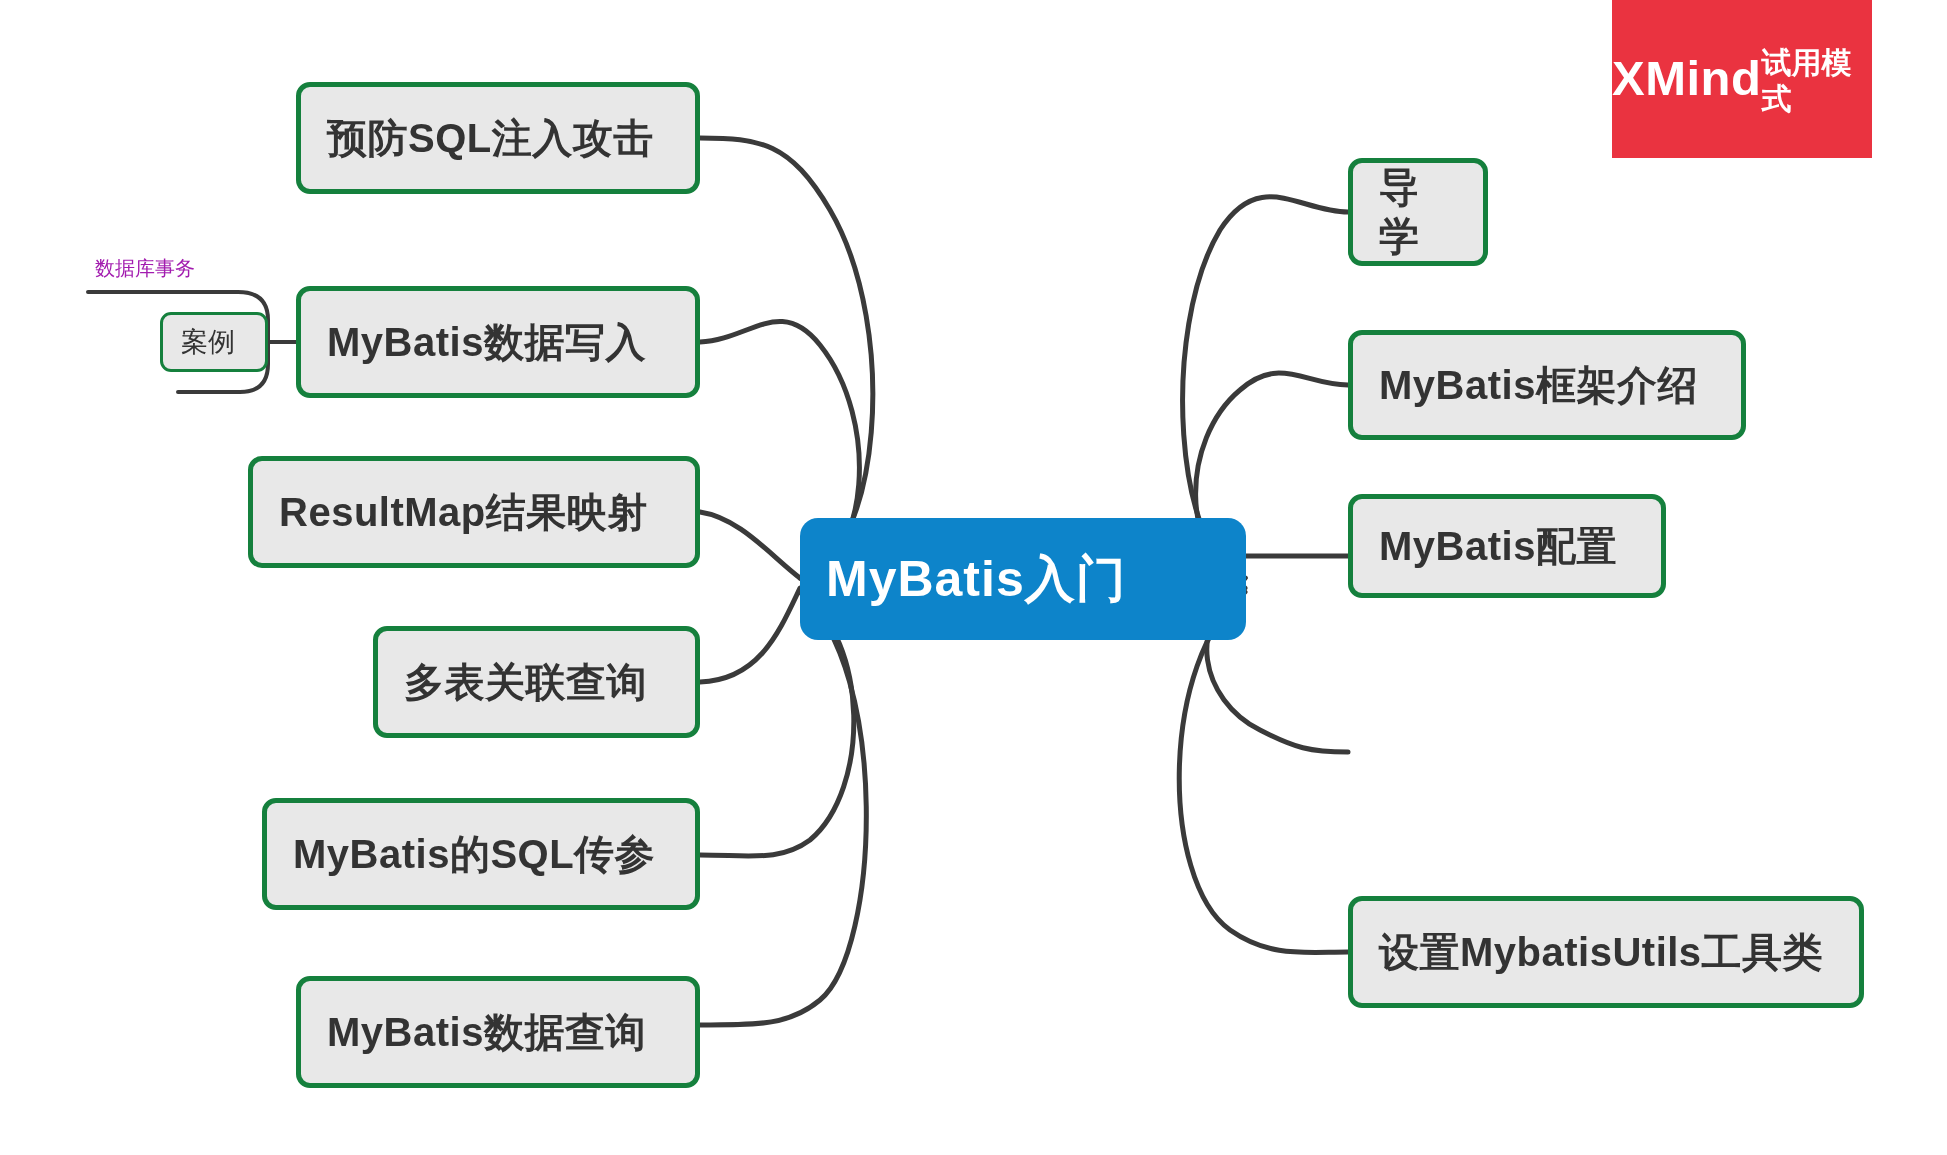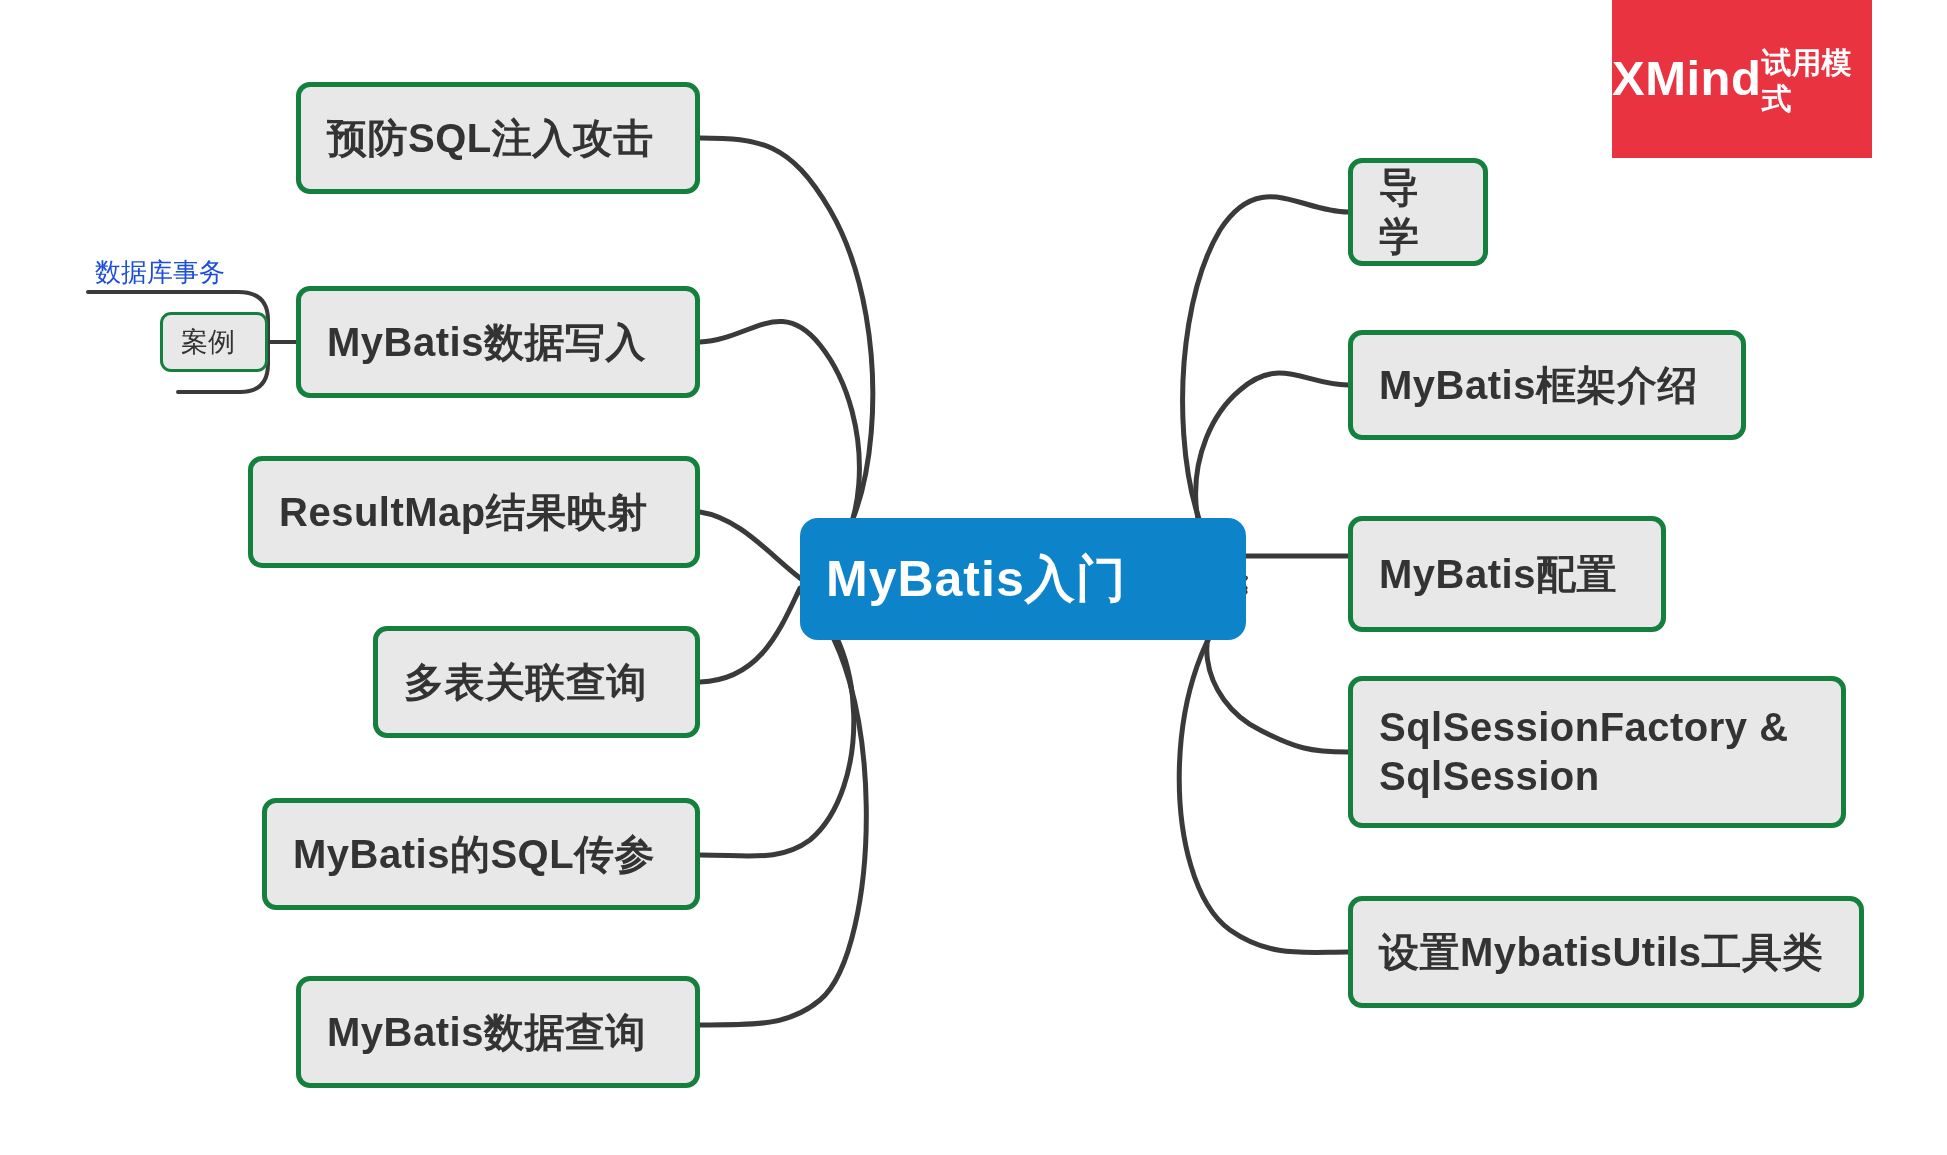--- a/index.html
+++ b/index.html
@@ -58,22 +58,22 @@
     font-size: 27px;
     font-weight: 400;
     border-width: 3px;
     border-radius: 11px;
     padding: 0 18px;
     justify-content: center;
     letter-spacing: 0;
   }
   .free-label {
     position: absolute;
-    font-size: 26px;
-    color: #1d4ed8;
+    font-size: 20px;
+    color: #a21caf;
     white-space: nowrap;
     font-family: Liberation Sans, sans-serif;
   }
   #watermark {
     position: absolute;
     background: #ea3340;
     display: flex;
     align-items: center;
     justify-content: center;
     color: #ffffff;
@@ -157,28 +157,24 @@
   </div>
 
   <div class="node main" style="left:1348px; top:158px; width:140px; height:108px;">
     <span class="label">导学</span>
   </div>
 
   <div class="node main" style="left:1348px; top:330px; width:398px; height:110px;">
     <span class="label">MyBatis框架介绍</span>
   </div>
 
-  <div class="node main" style="left:1348px; top:516px; width:318px; height:116px;">
+  <div class="node main" style="left:1348px; top:494px; width:318px; height:104px;">
     <span class="label">MyBatis配置</span>
   </div>
 
-  <div class="node main" style="left:1348px; top:676px; width:498px; height:152px;">
-    <span class="label">SqlSessionFactory &amp;
-SqlSession</span>
-  </div>
 
   <div class="node main" style="left:1348px; top:896px; width:516px; height:112px;">
     <span class="label">设置MybatisUtils工具类</span>
   </div>
 
   <div id="watermark" style="left:1612px; top:0px; width:260px; height:158px;">
     <div class="wm-brand">XMind</div>
     <div class="wm-sub">试用模式</div>
   </div>
 

